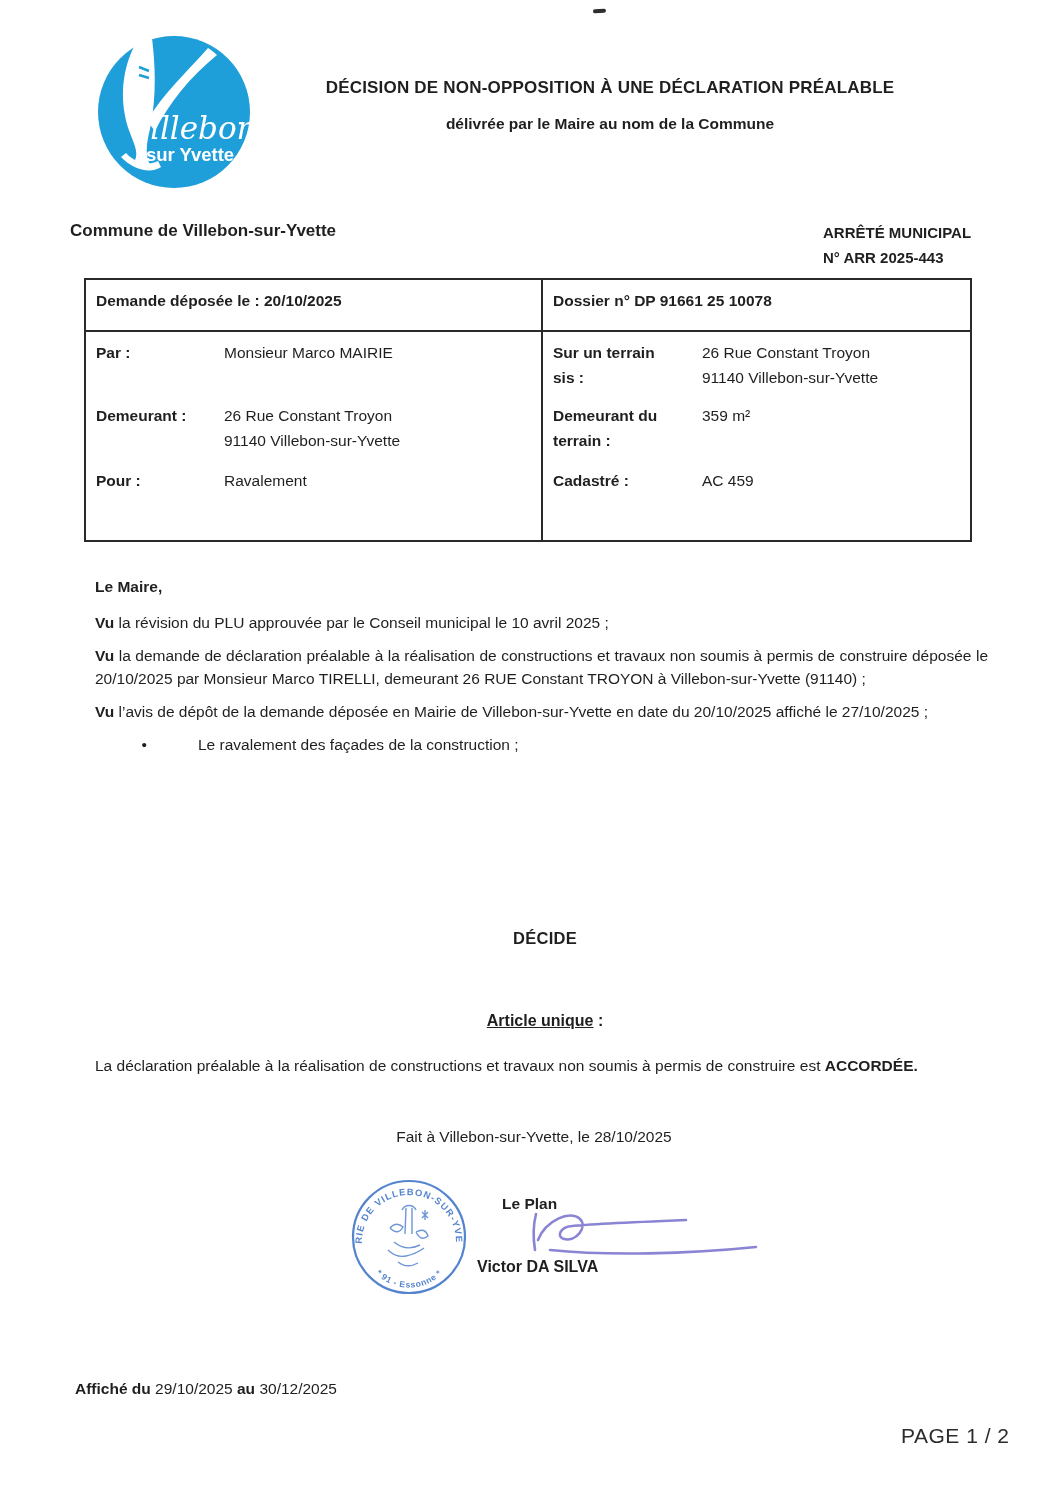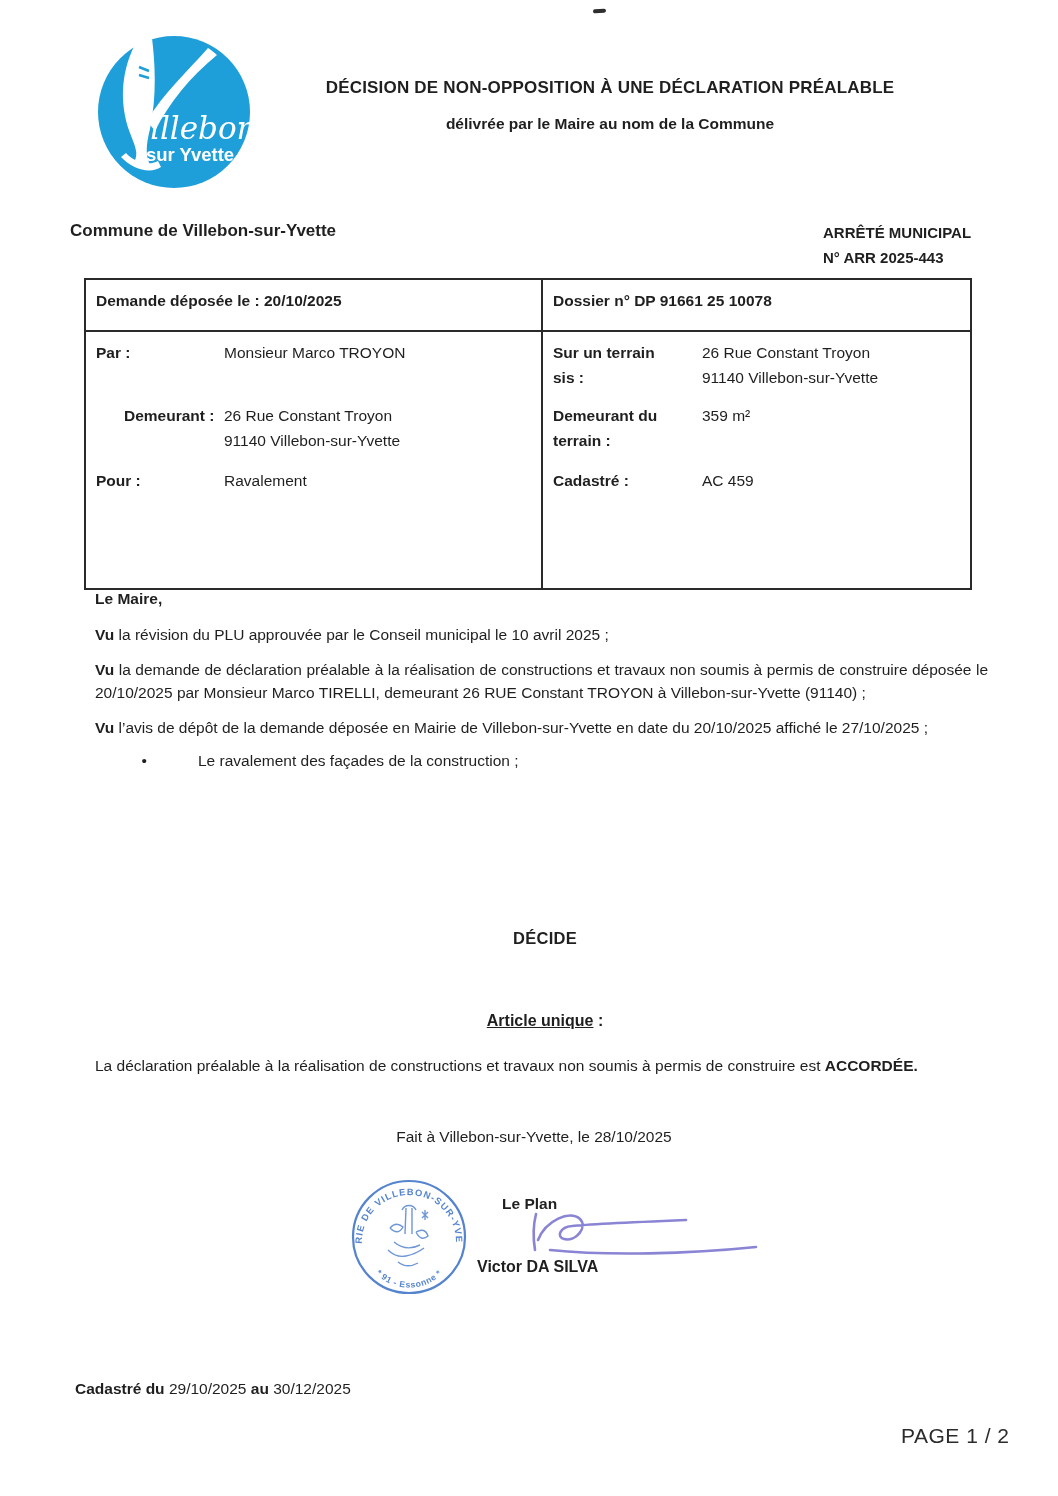--- a/index.html
+++ b/index.html
@@ -10,28 +10,28 @@
   .b{font-weight:bold;}
   
   .logo{position:absolute;left:95px;top:33px;width:158px;height:158px;}
   .title-block{position:absolute;left:248px;top:78px;width:724px;text-align:center;}
   .doc-title{font-size:17px;font-weight:bold;letter-spacing:.2px;}
   .doc-subtitle{font-size:15.5px;font-weight:bold;margin-top:17px;}
   .scan-artifact{position:absolute;left:593px;top:9px;width:13px;height:4px;background:#2e2e2e;transform:rotate(-4deg);border-radius:2px;}
   .commune{position:absolute;left:70px;top:221px;font-size:17px;font-weight:bold;}
   .arrete{position:absolute;left:823px;top:220px;font-size:15px;font-weight:bold;line-height:25px;}
   
-  .doc-table{position:absolute;left:84px;top:278px;width:888px;height:312px;border:2px solid #2a2a2a;box-sizing:border-box;font-size:15.5px;}
+  .doc-table{position:absolute;left:84px;top:278px;width:888px;height:264px;border:2px solid #2a2a2a;box-sizing:border-box;font-size:15.5px;}
   .dt-divider{position:absolute;left:455px;top:0;bottom:0;width:2px;background:#2a2a2a;}
   .dt-hline{position:absolute;left:0;right:0;top:50px;height:2px;background:#2a2a2a;}
   .dt-cell{position:absolute;line-height:25px;}
   .dt-label{font-weight:bold;}
   
   .doc-body{position:absolute;left:95px;top:575px;width:893px;font-size:15.5px;line-height:23px;}
-  .doc-body p{margin:12px 0 10px 0;}
+  .doc-body p{margin:0 0 10px 0;}
   .just{text-align:justify;}
   .opening{font-weight:bold;margin-bottom:13px !important;}
   .bullet-row{margin-top:4px;display:flex;}
   .bullet-dot{width:52px;text-align:right;padding-right:0;}
   .bullet-text{padding-left:51px;}
   .decide{position:absolute;left:0;top:929px;width:1090px;text-align:center;font-size:16.5px;font-weight:bold;letter-spacing:.3px;}
   .article{position:absolute;left:0;top:1012px;width:1090px;text-align:center;font-size:16px;font-weight:bold;}
   .article .ul{text-decoration:underline;}
   .decision-line{position:absolute;left:95px;top:1057px;width:893px;font-size:15.5px;}
   .fait{position:absolute;left:0;top:1128px;width:1068px;text-align:center;font-size:15.5px;}
@@ -72,23 +72,23 @@
     <div>N° ARR 2025-443</div>
   </div>
 
   <div class="doc-table">
     <div class="dt-divider"></div>
     <div class="dt-hline"></div>
     <div class="dt-cell dt-label" style="left:10px;top:8px;">Demande déposée le : 20/10/2025</div>
     <div class="dt-cell dt-label" style="left:467px;top:8px;">Dossier n° DP 91661 25 10078</div>
 
     <div class="dt-cell dt-label" style="left:10px;top:60px;">Par :</div>
-    <div class="dt-cell" style="left:138px;top:60px;">Monsieur Marco TROYON</div>
+    <div class="dt-cell" style="left:138px;top:60px;">Monsieur Marco MAIRIE</div>
 
-    <div class="dt-cell dt-label" style="left:10px;top:123px;margin-left:28px;">Demeurant :</div>
+    <div class="dt-cell dt-label" style="left:10px;top:123px;">Demeurant :</div>
     <div class="dt-cell" style="left:138px;top:123px;">
       <div>26 Rue Constant Troyon</div>
       <div>91140 Villebon-sur-Yvette</div>
     </div>
 
     <div class="dt-cell dt-label" style="left:10px;top:188px;">Pour :</div>
     <div class="dt-cell" style="left:138px;top:188px;">Ravalement</div>
 
     <div class="dt-cell dt-label" style="left:467px;top:60px;">
       <div>Sur un terrain</div>
@@ -155,16 +155,16 @@
   <svg class="sig" viewBox="0 0 250 55">
     <g stroke="#8a84d4" stroke-width="2.6" fill="none" stroke-linecap="round">
       <path d="M 18,8 C 15,20 15,32 17,44"></path>
       <path d="M 20,34 C 28,14 52,4 62,13 C 70,21 58,36 46,33 C 38,31 42,21 54,20 C 72,18 120,16 168,14"></path>
       <path d="M 32,44 C 90,50 170,48 238,41"></path>
     </g>
   </svg>
 
   <div class="signer">Victor DA SILVA</div>
 
-  <div class="affiche"><span class="b">Cadastré du</span><span> 29/10/2025 </span><span class="b">au</span><span> 30/12/2025</span></div>
+  <div class="affiche"><span class="b">Affiché du</span><span> 29/10/2025 </span><span class="b">au</span><span> 30/12/2025</span></div>
   <div class="pageno">PAGE 1 / 2</div>
 
 </div>
 
 </body></html>

